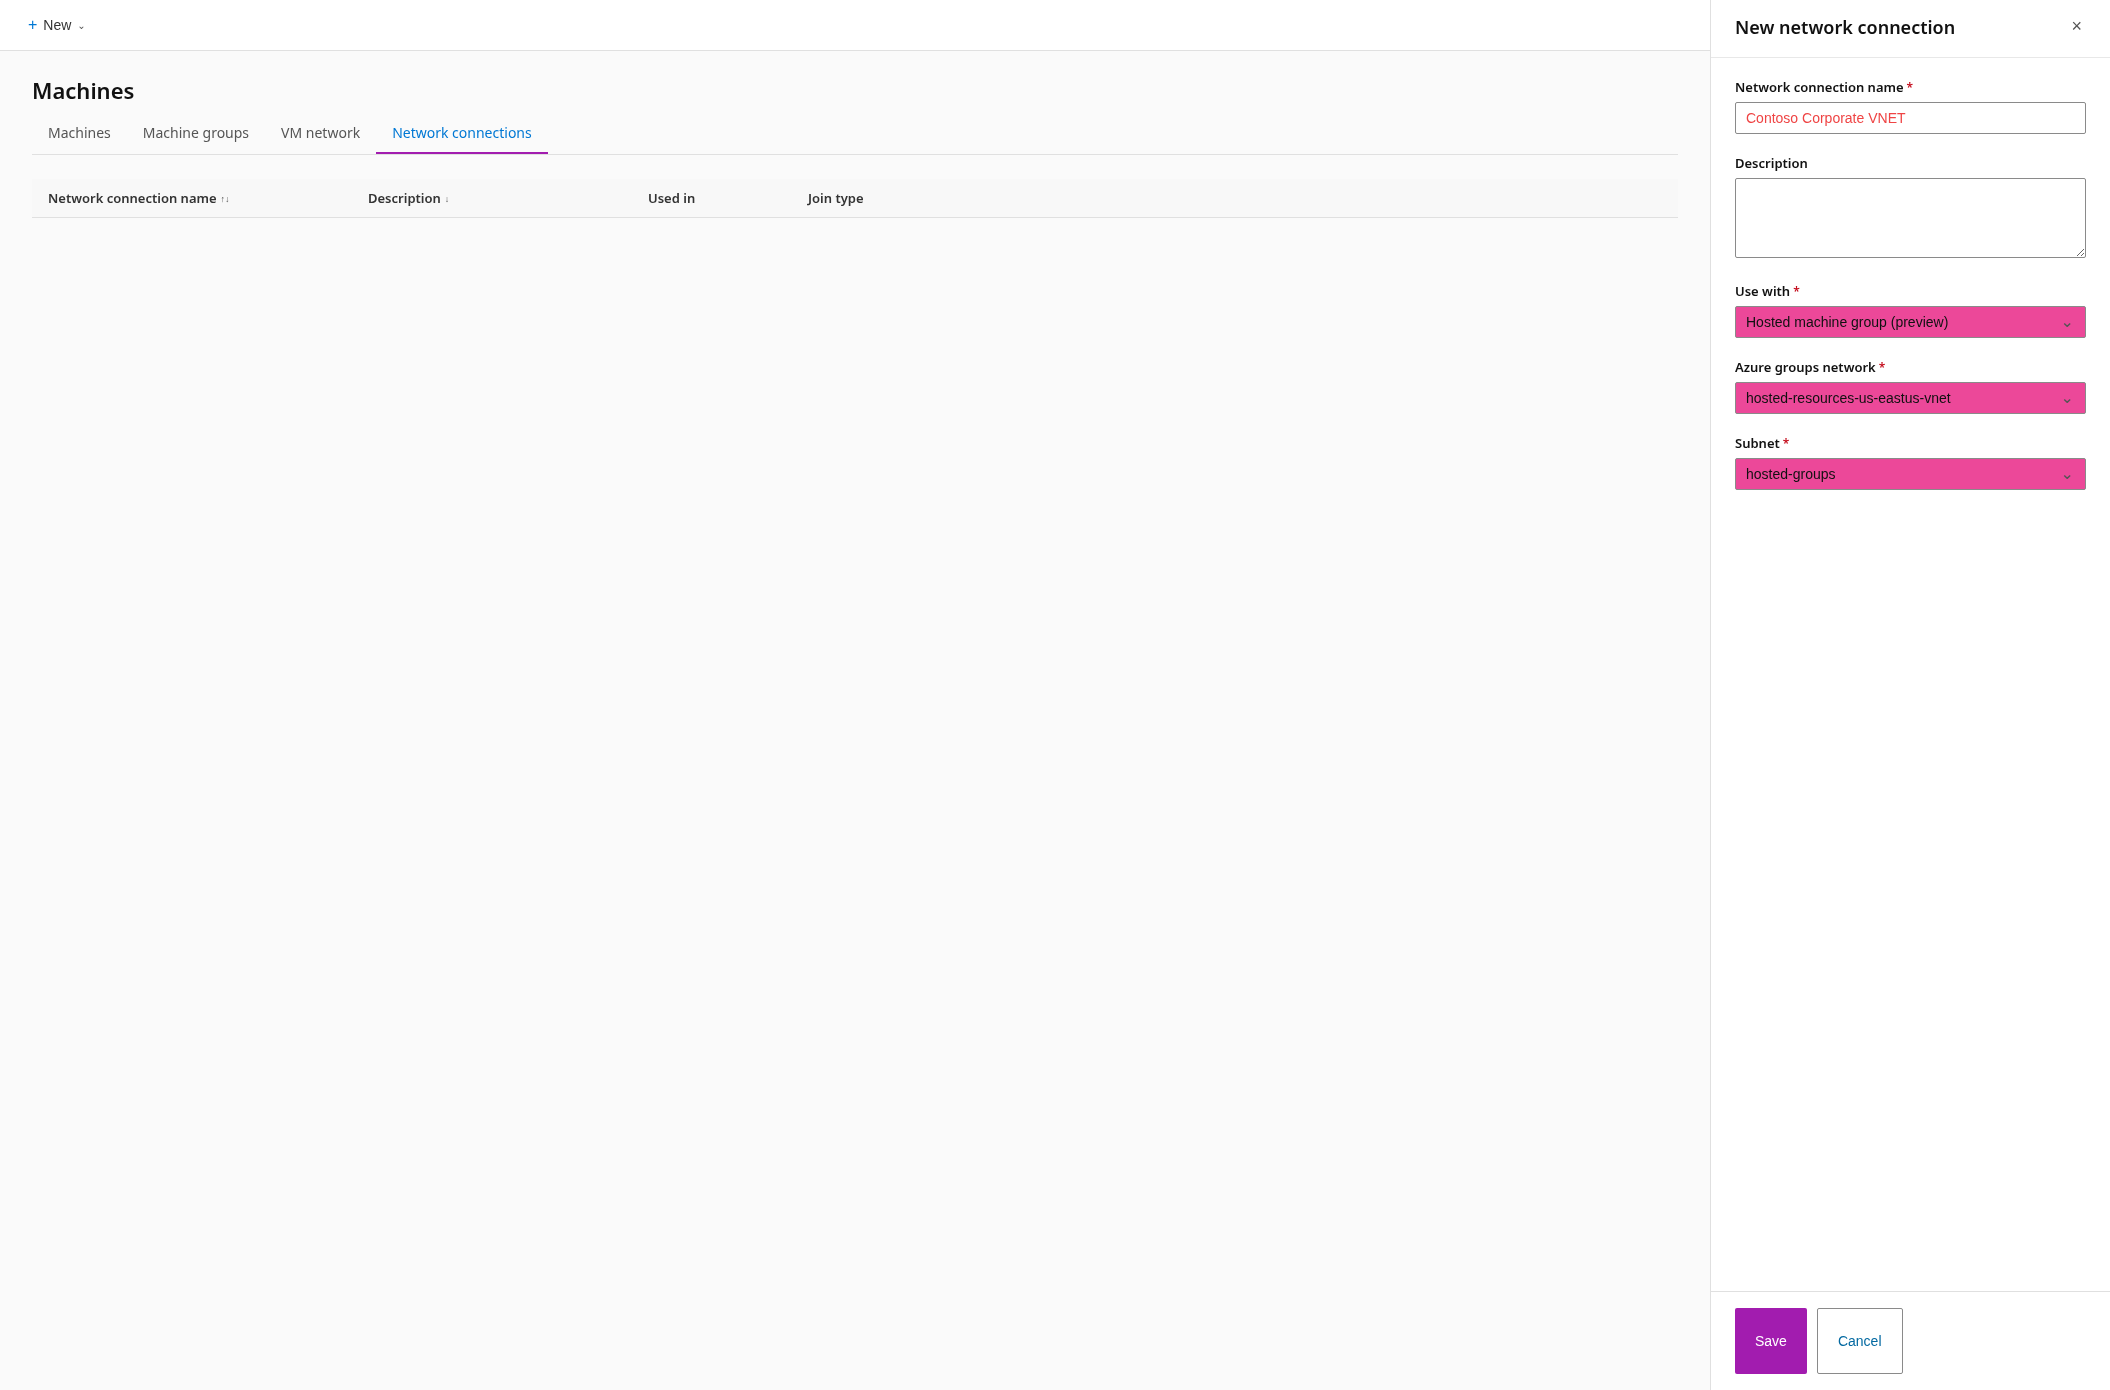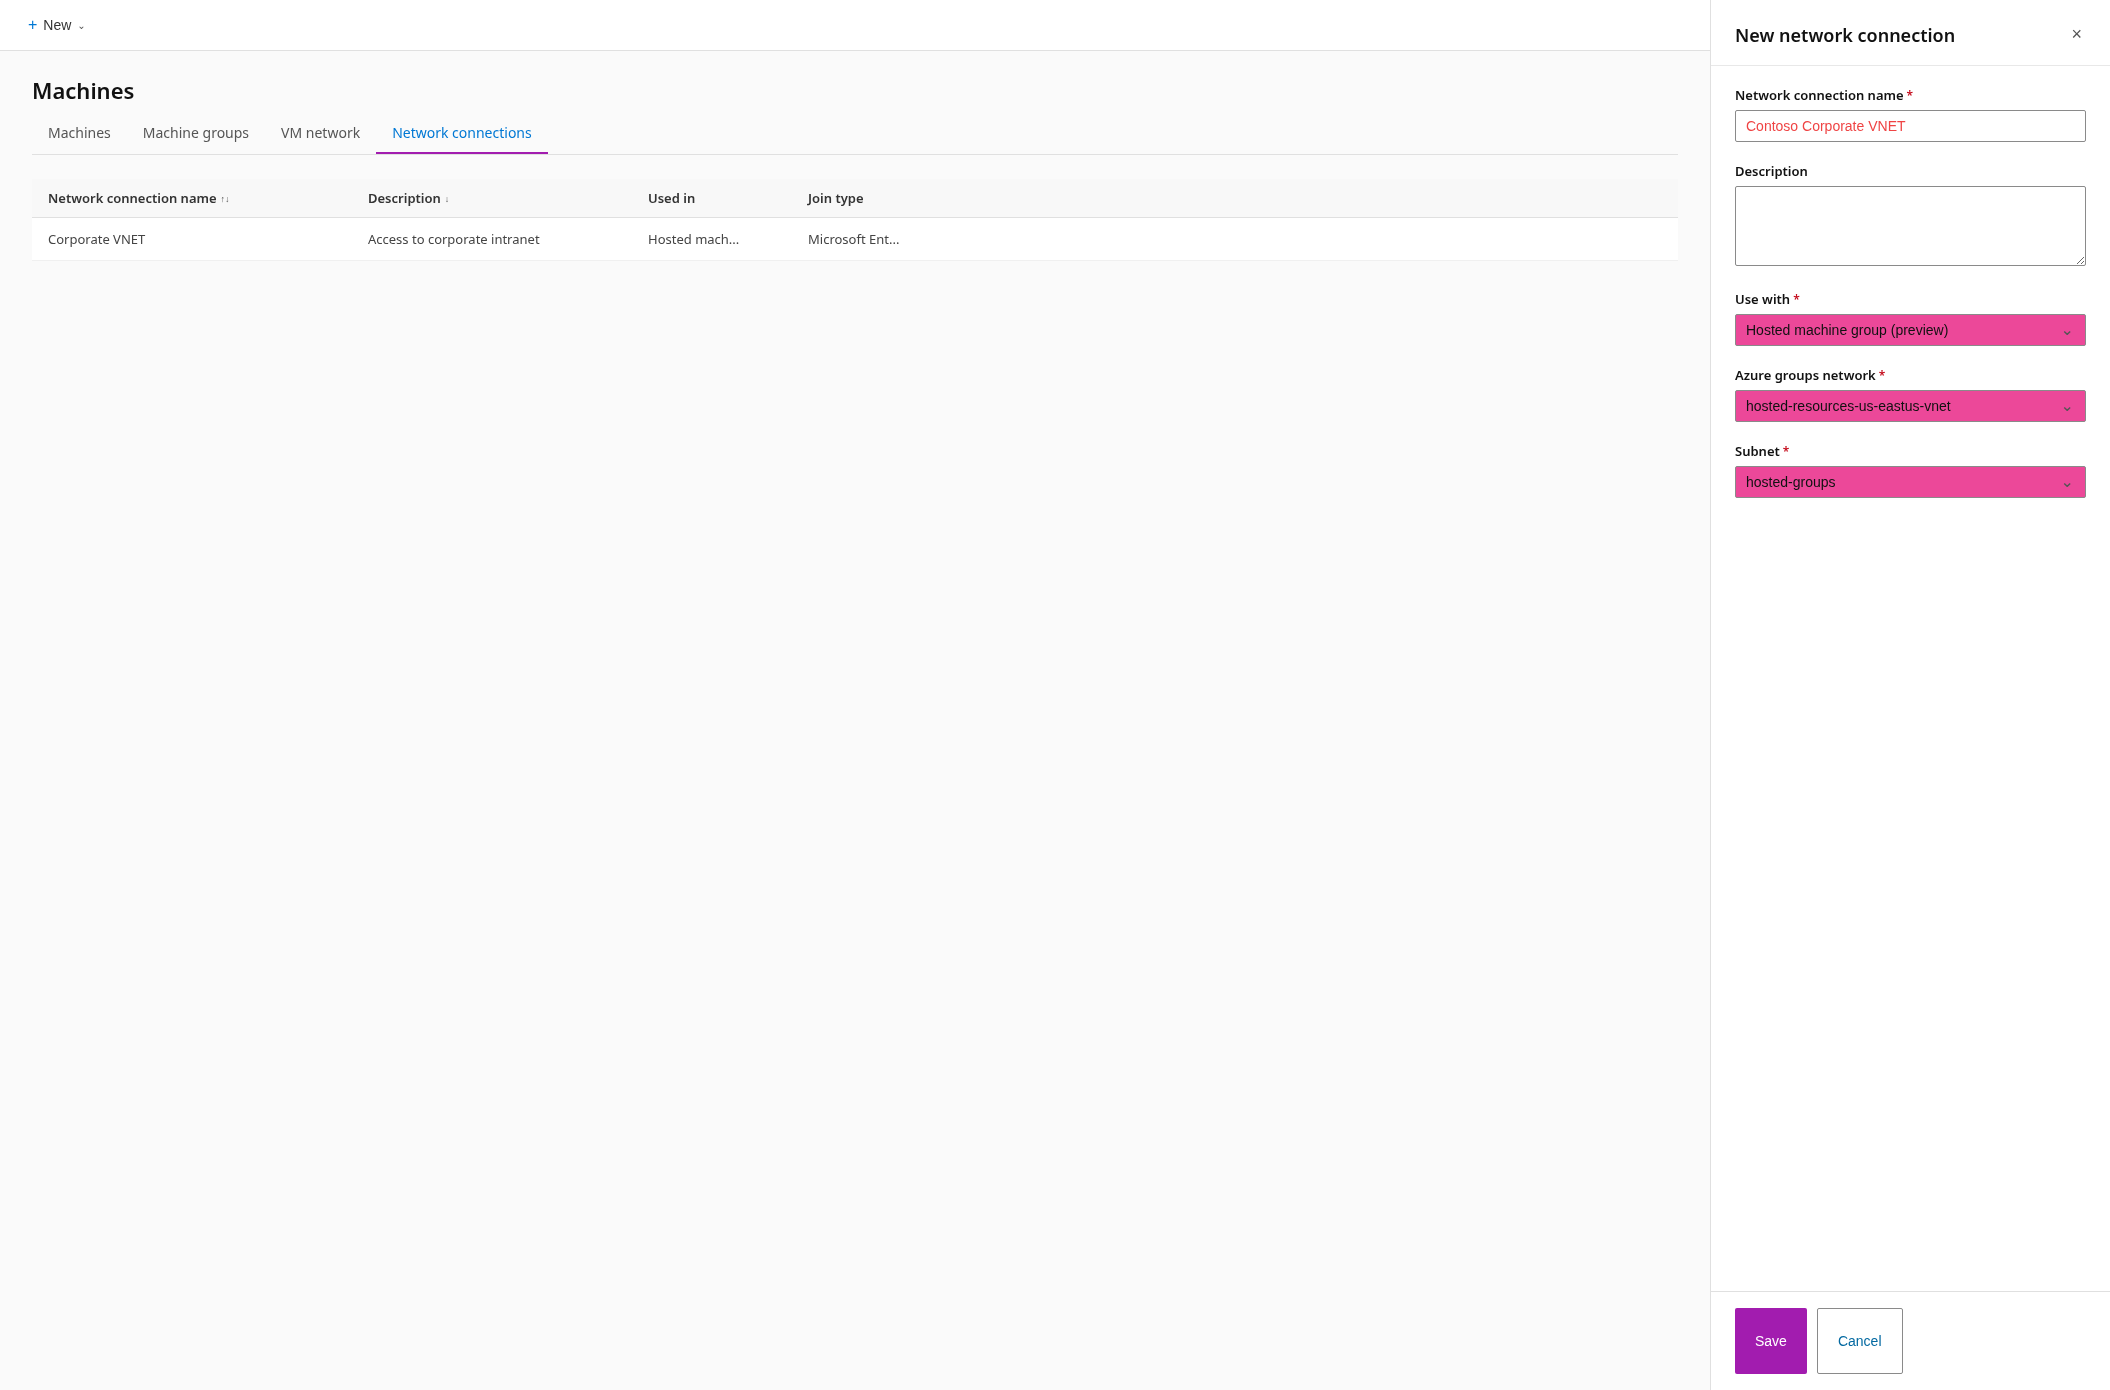--- a/index.html
+++ b/index.html
@@ -150,21 +150,21 @@
       width: 400px;
       background: #fff;
       border-left: 1px solid #e0e0e0;
       display: flex;
       flex-direction: column;
       height: 100vh;
       overflow: hidden;
     }
 
     .panel-header {
-      padding: 20px 24px 16px;
+      padding: 12px 24px 16px;
       display: flex;
       justify-content: space-between;
       align-items: center;
       border-bottom: 1px solid #e8e8e8;
     }
 
     .panel-title {
       font-size: 18px;
       font-weight: 600;
       color: #111;
@@ -321,26 +321,20 @@
           <span class="sort-icons">↓</span>
         </div>
         <div class="col-header">
           <span>Used in</span>
         </div>
         <div class="col-header">
           <span>Join type</span>
         </div>
       </div>
 
-      <div class="table-row">
-        <div class="cell">Corporate VNET</div>
-        <div class="cell">Access to corporate intranet</div>
-        <div class="cell">Hosted mach...</div>
-        <div class="cell">Microsoft Ent...</div>
-      </div>
     </div>
   </div>
 </div>
 
 <div class="side-panel">
 
   <div class="panel-header">
     <span class="panel-title">New network connection</span>
     <button class="close-btn">×</button>
   </div>

